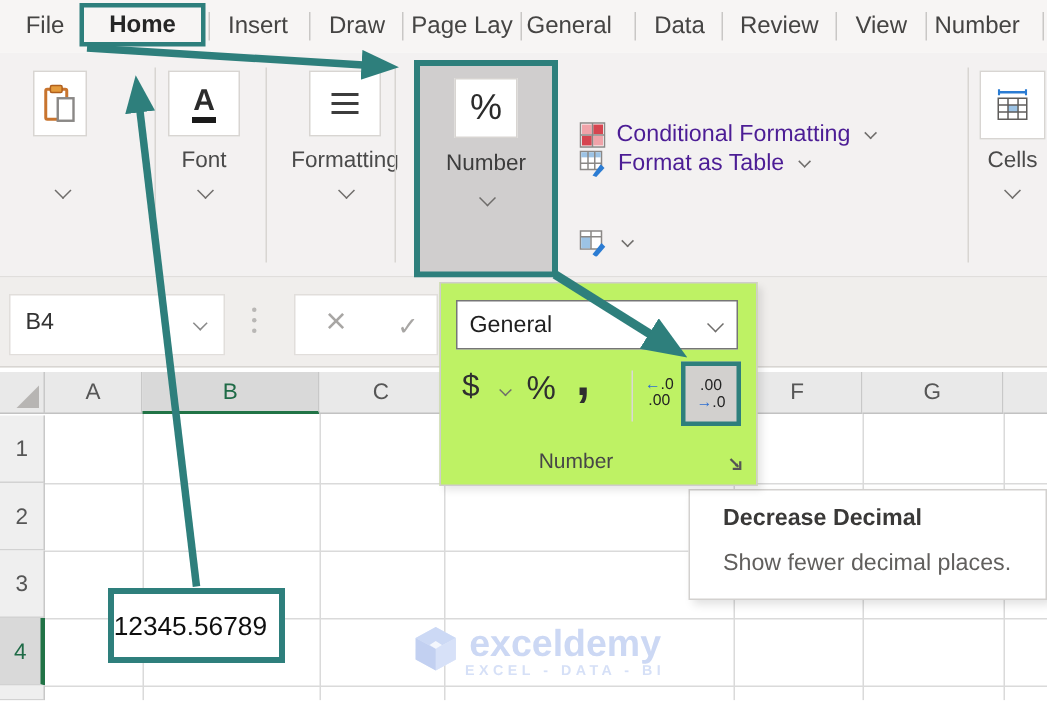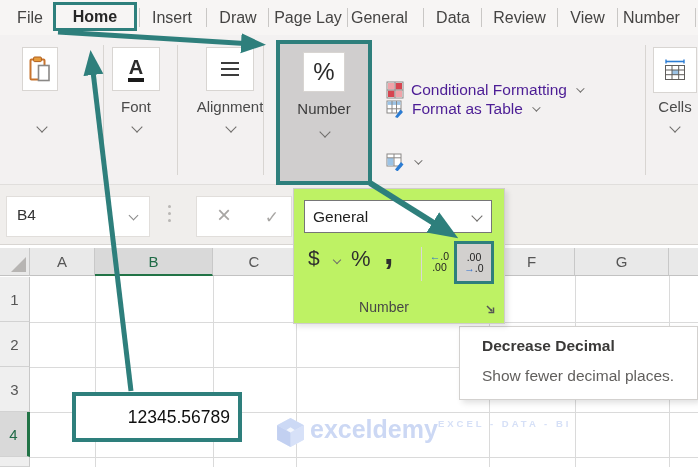--- a/index.html
+++ b/index.html
@@ -36,40 +36,40 @@
 
   
   .colhdr{position:absolute;top:248px;height:28px;background:#e9e9e9;border-right:1px solid #c8c8c8;border-bottom:1px solid #c2c2c2;box-sizing:border-box;text-align:center;line-height:27px;font-size:15px;color:#565656;}
   .colhdr.sel{background:#d9d9d9;color:#1f6b47;border-bottom:2px solid #217346;}
   .rowhdr{position:absolute;left:0;width:30px;background:#efefef;border-right:1px solid #c8c8c8;border-bottom:1px solid #d2d2d2;box-sizing:border-box;text-align:center;font-size:15px;color:#565656;}
   .rowhdr.sel{background:#d9d9d9;color:#1f6b47;border-right:3px solid #217346;}
   .vgrid{position:absolute;width:1px;top:276px;height:191px;background:#dadada;}
   .hgrid{position:absolute;left:30px;right:0;height:1px;background:#dadada;}
   .corner-tri{position:absolute;right:3px;bottom:3px;width:0;height:0;border-left:15px solid transparent;border-bottom:15px solid #b7b5b3;}
 
-  .b4box{position:absolute;left:72px;top:392px;width:170px;height:50px;border:4px solid #2e7f7c;background:#fff;box-sizing:border-box;display:flex;align-items:center;justify-content:flex-end;padding-right:8px;font-size:17.5px;color:#0f0f0f;}
+  .b4box{position:absolute;left:72px;top:392px;width:118px;height:50px;border:4px solid #2e7f7c;background:#fff;box-sizing:border-box;display:flex;align-items:center;justify-content:flex-end;padding-right:8px;font-size:17.5px;color:#0f0f0f;}
 
   
   .panel{position:absolute;left:293px;top:188px;width:212px;height:136px;background:#bef264;border:1px solid #cfcdcb;box-shadow:3px 3px 5px rgba(0,0,0,.10);box-sizing:border-box;z-index:30;}
   .combo{position:absolute;left:10px;top:11px;width:188px;height:33px;border:1px solid #767676;box-sizing:border-box;background:#fff;font-size:15.5px;color:#1f1f1f;line-height:31px;padding-left:8px;}
   .combo .chev{position:absolute;right:10px;top:11px;}
   .fmtbtn{position:absolute;font-size:20px;color:#2f2f2f;}
   .decicon{position:absolute;font-size:10.5px;line-height:11px;color:#232323;text-align:center;letter-spacing:0;}
   .decicon .arr{color:#2f6fd0;}
   .decbox{position:absolute;left:160px;top:52px;width:40px;height:43px;border:3px solid #2e7f7c;background:#d2d0ce;box-sizing:border-box;display:flex;align-items:center;justify-content:center;}
   .panel-label{position:absolute;left:6px;top:110px;width:168px;text-align:center;font-size:14px;color:#474747;}
 
   
   .tooltip{position:absolute;left:459px;top:326px;width:239px;height:74px;background:#fff;border:1px solid #d3d1cf;box-shadow:3px 3px 6px rgba(0,0,0,.12);box-sizing:border-box;z-index:25;}
   .tt-title{position:absolute;left:22px;top:10px;font-size:15.5px;font-weight:bold;color:#3a3938;}
   .tt-body{position:absolute;left:22px;top:40px;font-size:15.5px;color:#615f5d;white-space:nowrap;}
 
   
   .wm{position:absolute;left:276px;top:417px;display:flex;align-items:flex-start;gap:5px;z-index:1;}
-  .wm-text{display:flex;flex-direction:row;}
+  .wm-text{display:flex;flex-direction:column;align-items:center;}
   .wm-brand{font-size:25px;font-weight:bold;color:#ccd8f4;line-height:24px;}
   .wm-tag{font-size:9.5px;font-weight:bold;letter-spacing:3px;color:#d6e0f7;margin-top:1px;}
 
   .arrows{position:absolute;left:0;top:0;z-index:40;pointer-events:none;}
 </style>
 </head>
 <body>
 
 <div class="stage">
 
@@ -118,21 +118,21 @@
 
     <div class="grp-div" style="left:177px;top:10px;height:130px;"></div>
 
     <div class="iconbox" style="left:206px;top:12px;width:48px;height:44px;">
       <span class="align-icon">
         <i style="width:18px;"></i>
           <i style="width:18px;"></i>
           <i style="width:18px;"></i>
       </span>
     </div>
-    <div class="grp-label" style="left:192px;top:63px;width:76px;">Alignment</div>
+    <div class="grp-label" style="left:192px;top:63px;width:76px;">Formatting</div>
     <span class="chev chev-pos" style="left:227px;top:88px;"></span>
 
     <div class="grp-div" style="left:263px;top:10px;height:130px;"></div>
   </div>
 
   <div class="numgroup">
     <div class="iconbox" style="left:23px;top:8px;width:42px;height:40px;">
       <span class="pct">%</span>
     </div>
     <div class="grp-label" style="left:0;top:56px;width:88px;color:#3c3c3c;">Number</div>

